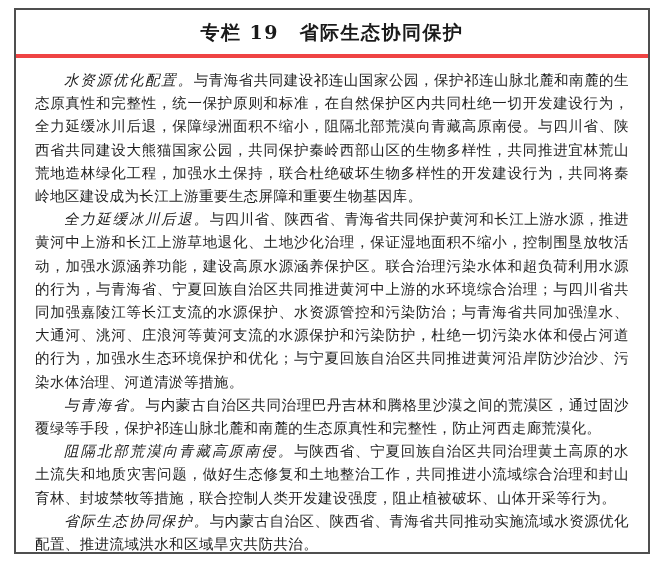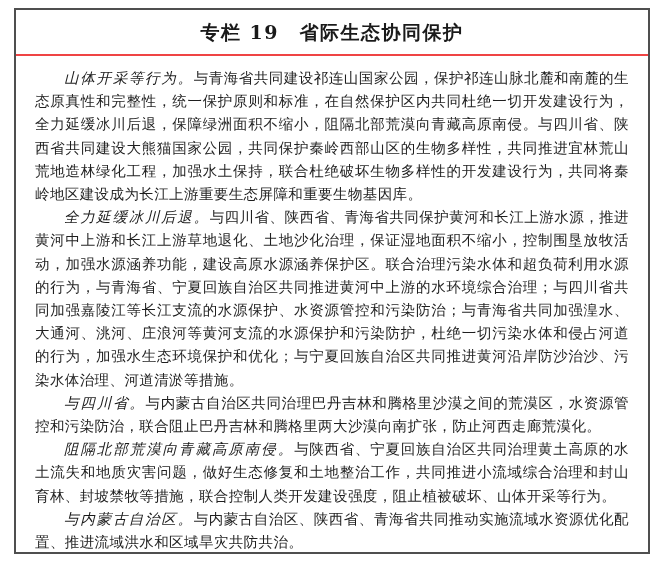--- a/index.html
+++ b/index.html
@@ -28,21 +28,21 @@
     box-sizing: content-box;
   }
   .panel-title {
     height: 44px;
     line-height: 44px;
     text-align: center;
     font-size: 19px;
     font-weight: bold;
     color: #1a1a1a;
     letter-spacing: 1.5px;
-    border-bottom: 2px solid #ef4444;
+    border-bottom: 4px solid #ef4444;
   }
   .panel-body {
     padding: 11px 19px 0 19px;
     font-size: 14.5px;
     line-height: 23.2px;
     color: #1f1f1f;
     text-align: justify;
     text-justify: inter-character;
   }
   .para {
@@ -56,20 +56,20 @@
     color: #1a1a1a;
   }
 </style>
 </head>
 <body>
 
 <div class="page">
   <div class="panel">
     <div class="panel-title">专栏 19　省际生态协同保护</div>
     <div class="panel-body">
-        <p class="para"><span class="lead">山体开采等行为。</span><span>与青海省共同建设祁连山国家公园，保护祁连山脉北麓和南麓的生态原真性和完整性，统一保护原则和标准，在自然保护区内共同杜绝一切开发建设行为，全力延缓冰川后退，保障绿洲面积不缩小，阻隔北部荒漠向青藏高原南侵。与四川省、陕西省共同建设大熊猫国家公园，共同保护秦岭西部山区的生物多样性，共同推进宜林荒山荒地造林绿化工程，加强水土保持，联合杜绝破坏生物多样性的开发建设行为，共同将秦岭地区建设成为长江上游重要生态屏障和重要生物基因库。</span></p>
+        <p class="para"><span class="lead">水资源优化配置。</span><span>与青海省共同建设祁连山国家公园，保护祁连山脉北麓和南麓的生态原真性和完整性，统一保护原则和标准，在自然保护区内共同杜绝一切开发建设行为，全力延缓冰川后退，保障绿洲面积不缩小，阻隔北部荒漠向青藏高原南侵。与四川省、陕西省共同建设大熊猫国家公园，共同保护秦岭西部山区的生物多样性，共同推进宜林荒山荒地造林绿化工程，加强水土保持，联合杜绝破坏生物多样性的开发建设行为，共同将秦岭地区建设成为长江上游重要生态屏障和重要生物基因库。</span></p>
         <p class="para"><span class="lead">全力延缓冰川后退。</span><span>与四川省、陕西省、青海省共同保护黄河和长江上游水源，推进黄河中上游和长江上游草地退化、土地沙化治理，保证湿地面积不缩小，控制围垦放牧活动，加强水源涵养功能，建设高原水源涵养保护区。联合治理污染水体和超负荷利用水源的行为，与青海省、宁夏回族自治区共同推进黄河中上游的水环境综合治理；与四川省共同加强嘉陵江等长江支流的水源保护、水资源管控和污染防治；与青海省共同加强湟水、大通河、洮河、庄浪河等黄河支流的水源保护和污染防护，杜绝一切污染水体和侵占河道的行为，加强水生态环境保护和优化；与宁夏回族自治区共同推进黄河沿岸防沙治沙、污染水体治理、河道清淤等措施。</span></p>
-        <p class="para"><span class="lead">与四川省。</span><span>与内蒙古自治区共同治理巴丹吉林和腾格里沙漠之间的荒漠区，水资源管控和污染防治，联合阻止巴丹吉林和腾格里两大沙漠向南扩张，防止河西走廊荒漠化。</span></p>
+        <p class="para"><span class="lead">与青海省。</span><span>与内蒙古自治区共同治理巴丹吉林和腾格里沙漠之间的荒漠区，通过固沙覆绿等手段，保护祁连山脉北麓和南麓的生态原真性和完整性，防止河西走廊荒漠化。</span></p>
         <p class="para"><span class="lead">阻隔北部荒漠向青藏高原南侵。</span><span>与陕西省、宁夏回族自治区共同治理黄土高原的水土流失和地质灾害问题，做好生态修复和土地整治工作，共同推进小流域综合治理和封山育林、封坡禁牧等措施，联合控制人类开发建设强度，阻止植被破坏、山体开采等行为。</span></p>
-        <p class="para"><span class="lead">与内蒙古自治区。</span><span>与内蒙古自治区、陕西省、青海省共同推动实施流域水资源优化配置、推进流域洪水和区域旱灾共防共治。</span></p>
+        <p class="para"><span class="lead">省际生态协同保护。</span><span>与内蒙古自治区、陕西省、青海省共同推动实施流域水资源优化配置、推进流域洪水和区域旱灾共防共治。</span></p>
       </div>
   </div>
 </div>
 
 </body></html>

